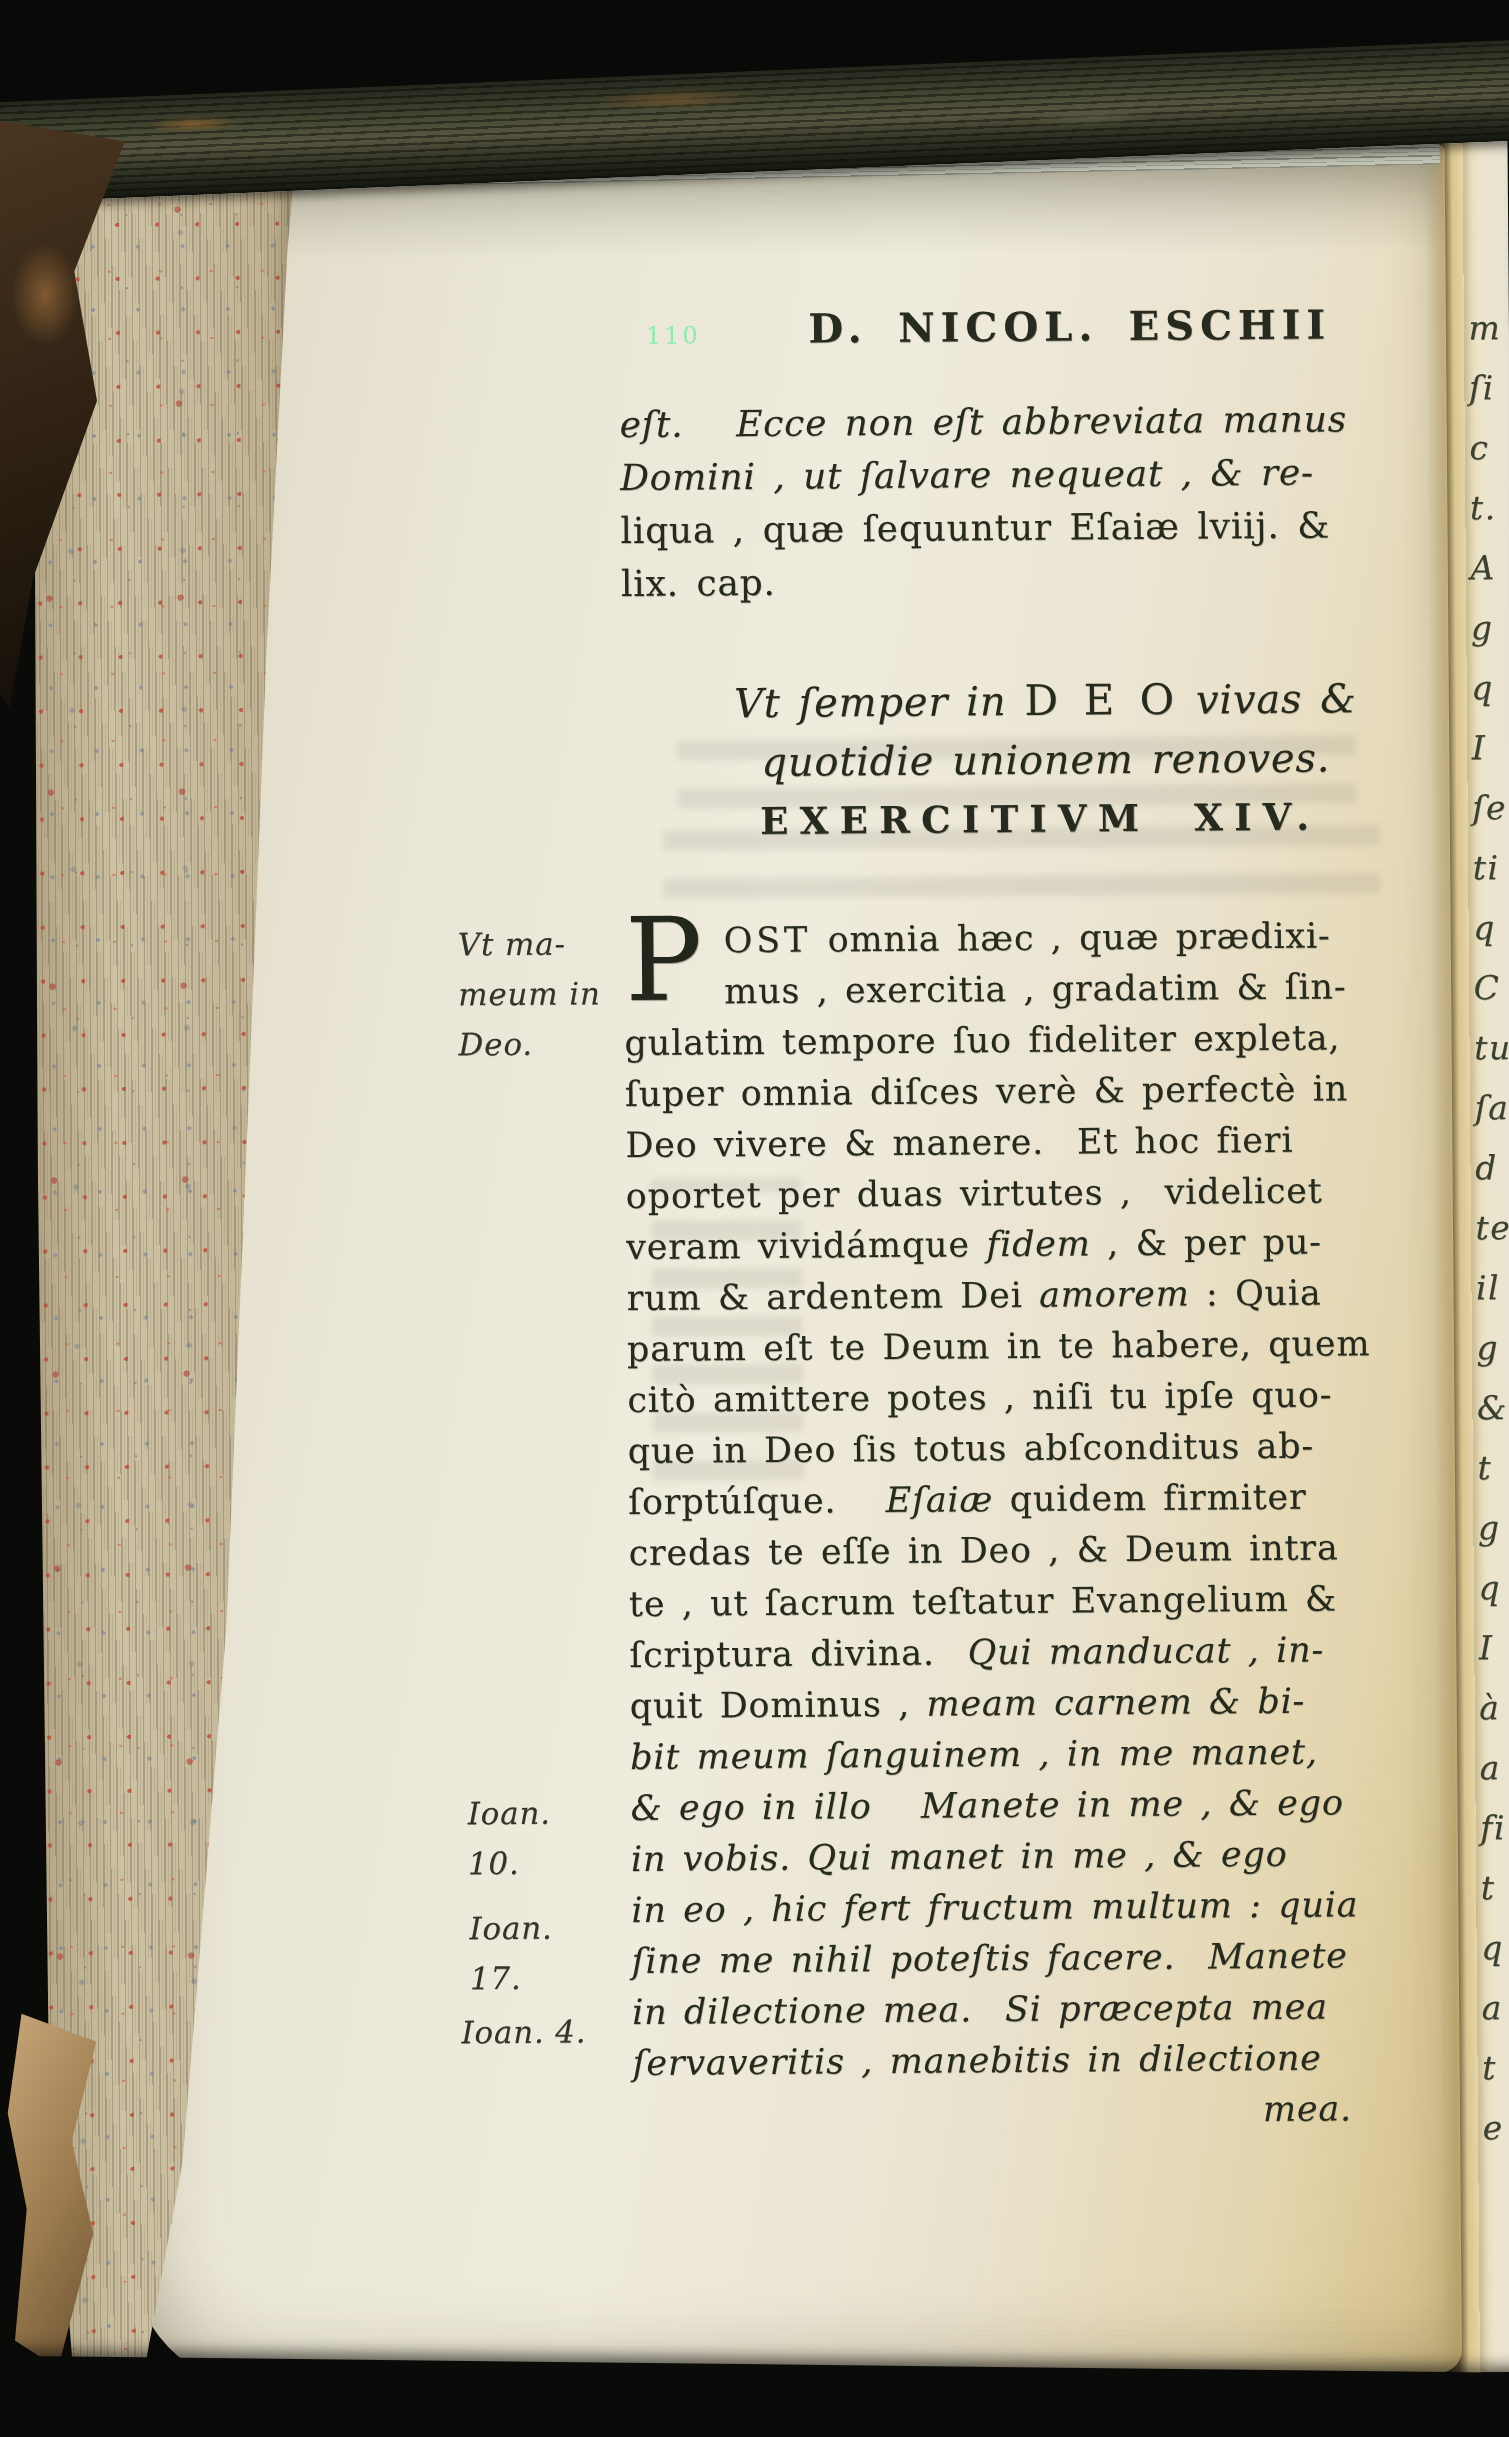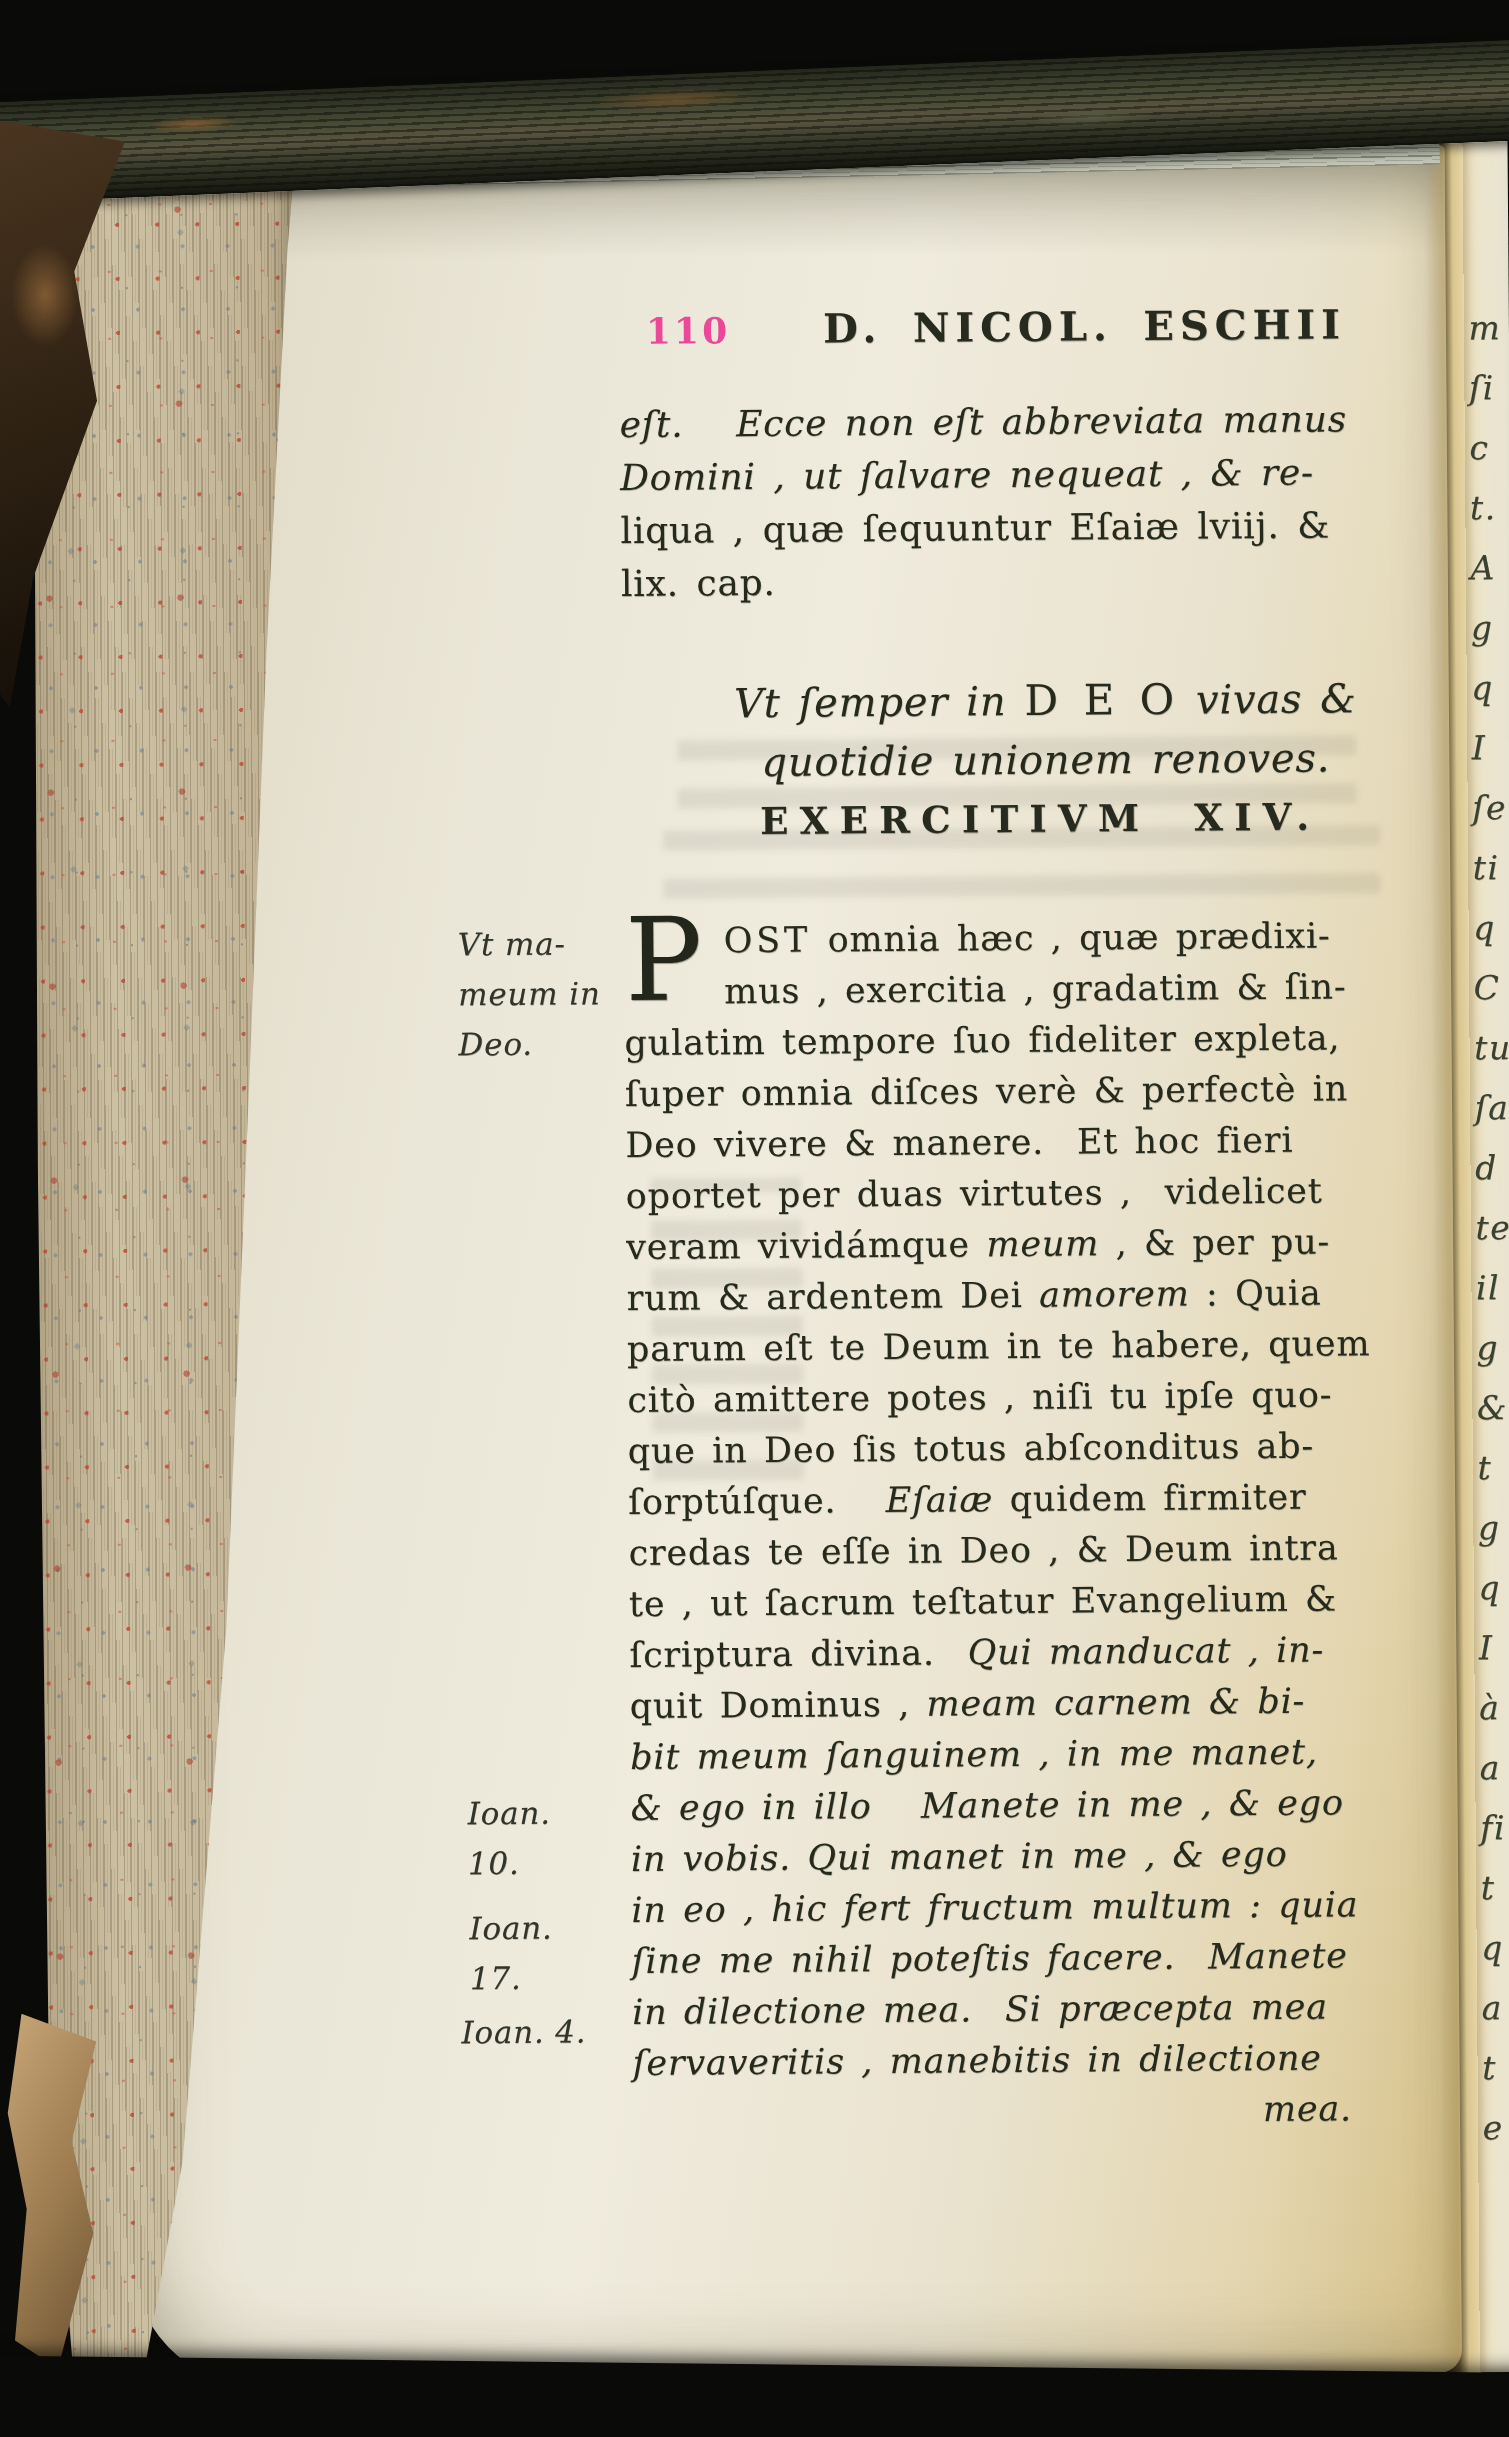--- a/index.html
+++ b/index.html
@@ -91,21 +91,21 @@
   .bleed{position:absolute;z-index:2;filter:blur(3px);background:
     repeating-linear-gradient(0deg, rgba(74,76,60,.10) 0 19.6px, rgba(0,0,0,0) 19.6px 48px);}
 
   
   .txt{position:absolute;z-index:7;color:#262a1c;}
   .tline{white-space:pre;}
   .it{font-style:italic;}
   .sp{letter-spacing:3.8px;}
 
   .hdr{left:651px;top:305px;width:793px;height:48px;display:flex;align-items:baseline;}
-  .hdr .pgnum{font-size:36px;letter-spacing:3px;font-weight:700;color:#ec4899;}
+  .hdr .pgnum{font-size:24px;letter-spacing:3px;font-weight:400;color:#86efac;}
   .hdr .runtitle{flex:1;text-align:center;font-size:40px;font-weight:700;letter-spacing:6px;word-spacing:10.6px;color:#272a1e;text-shadow:0.5px 0.8px 0.8px rgba(30,32,22,.45);}
 
   .intro{left:624px;top:397px;width:819px;font-size:36px;line-height:53px;letter-spacing:0.8px;word-spacing:5.3px;text-shadow:0.4px 0.7px 0.7px rgba(30,32,22,.38);}
 
   .subtitle{left:670px;top:673px;width:755px;text-align:center;font-size:40px;line-height:59px;letter-spacing:0.8px;word-spacing:4.5px;text-shadow:0.4px 0.7px 0.8px rgba(30,32,22,.4);}
   .subtitle .sp{font-size:42px;}
 
   .exerc{left:664px;top:799px;width:755px;text-align:center;font-size:37px;font-weight:700;letter-spacing:11.3px;word-spacing:19.6px;color:#272a1e;text-shadow:0.5px 0.8px 0.8px rgba(30,32,22,.42);}
 
   .bodytxt{left:624px;top:915px;width:823px;font-size:35px;line-height:51px;letter-spacing:0.8px;word-spacing:4.5px;text-shadow:0.4px 0.7px 0.7px rgba(30,32,22,.36);}
@@ -212,21 +212,21 @@
     </div>
 
   <div class="txt dropcap">P</div>
   <div class="txt bodytxt">
       <div class="tline"><span class="sp">OST</span><span> omnia hæc , quæ prædixi-</span></div>
       <div class="tline"><span>mus , exercitia , gradatim &amp; ſin-</span></div>
       <div class="tline"><span>gulatim tempore ſuo fideliter expleta,</span></div>
       <div class="tline"><span>ſuper omnia diſces verè &amp; perfectè in</span></div>
       <div class="tline"><span>Deo vivere &amp; manere.  Et hoc fieri</span></div>
       <div class="tline"><span>oportet per duas virtutes ,  videlicet</span></div>
-      <div class="tline"><span>veram vividámque </span><span class="it">meum</span><span> , &amp; per pu-</span></div>
+      <div class="tline"><span>veram vividámque </span><span class="it">fidem</span><span> , &amp; per pu-</span></div>
       <div class="tline"><span>rum &amp; ardentem Dei </span><span class="it">amorem</span><span> : Quia</span></div>
       <div class="tline"><span>parum eſt te Deum in te habere, quem</span></div>
       <div class="tline"><span>citò amittere potes , niſi tu ipſe quo-</span></div>
       <div class="tline"><span>que in Deo ſis totus abſconditus ab-</span></div>
       <div class="tline"><span>ſorptúſque.   </span><span class="it">Eſaiæ</span><span> quidem firmiter</span></div>
       <div class="tline"><span>credas te eſſe in Deo , &amp; Deum intra</span></div>
       <div class="tline"><span>te , ut ſacrum teſtatur Evangelium &amp;</span></div>
       <div class="tline"><span>ſcriptura divina.  </span><span class="it">Qui manducat , in-</span></div>
       <div class="tline"><span>quit Dominus , </span><span class="it">meam carnem &amp; bi-</span></div>
       <div class="tline"><span class="it">bit meum ſanguinem , in me manet,</span></div>

